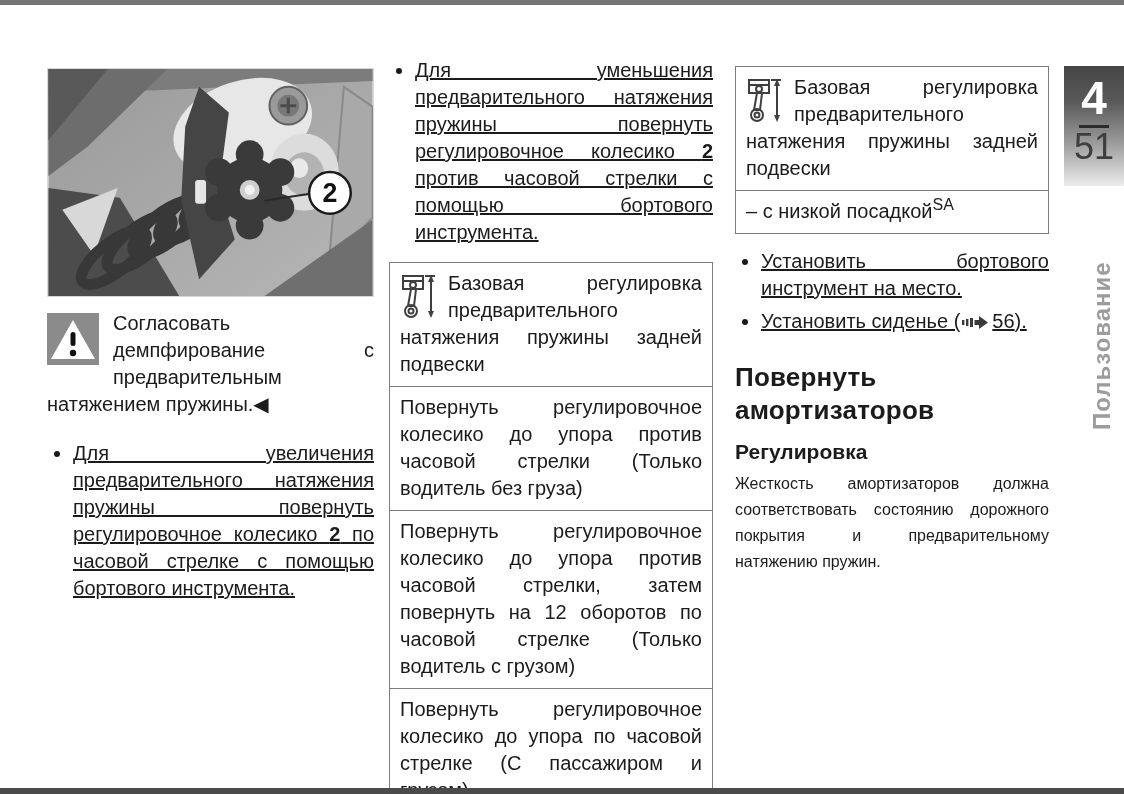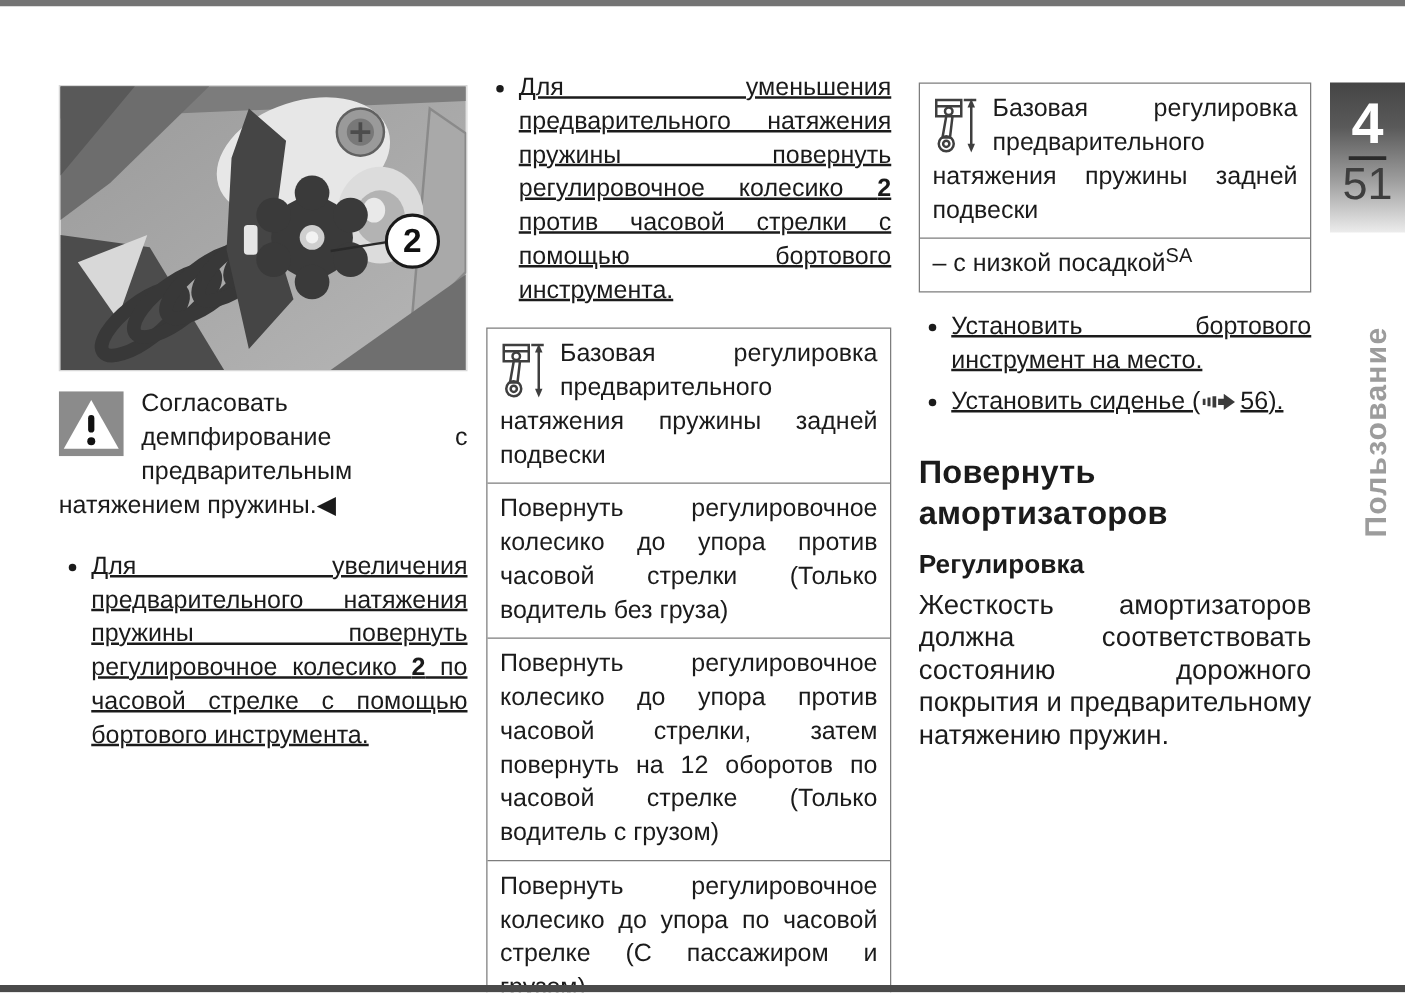--- a/index.html
+++ b/index.html
@@ -30,21 +30,21 @@
 
   .tbl{border:1.5px solid #7d7d7d;margin-top:16px;}
   .col3 .tbl{margin-top:0;}
   .tbl .cell{padding:7px 10px 8px 10px;text-align:justify;}
   .tbl .cell + .cell{border-top:1.5px solid #7d7d7d;}
   .preload-icon{float:left;width:36px;height:48px;margin:2px 12px 2px 0;}
   sup.equip{font-size:16px;vertical-align:super;line-height:0;}
 
   h2.section-title{font-size:26px;line-height:33px;font-weight:bold;margin:26px 0 8px 0;letter-spacing:.2px;}
   h3.sub-title{font-size:21px;line-height:26px;font-weight:bold;margin:12px 0 6px 0;}
-  p.body-text{margin:4px 0 0 0;font-size:22px;line-height:26px;text-align:justify;}
+  p.body-text{margin:4px 0 0 0;font-size:16px;line-height:26px;text-align:justify;}
 
   .ref-arrow{display:inline-block;width:26px;height:13px;vertical-align:-1px;margin:0 4px 0 2px;}
 
   .chapter-tab{
     position:absolute;right:0;top:66px;width:60px;height:120px;text-align:center;
     background:linear-gradient(180deg,#454545 0%,#5a5a5a 30%,#9f9f9f 66%,#ececec 100%);
   }
   .chapter-number{font-size:46px;line-height:48px;font-weight:bold;color:#ffffff;margin-top:8px;}
   .chapter-divider{width:30px;height:3px;background:#2b2b2b;margin:3px auto 4px auto;}
   .chapter-page{font-size:36px;line-height:30px;color:#3e3e3e;}

